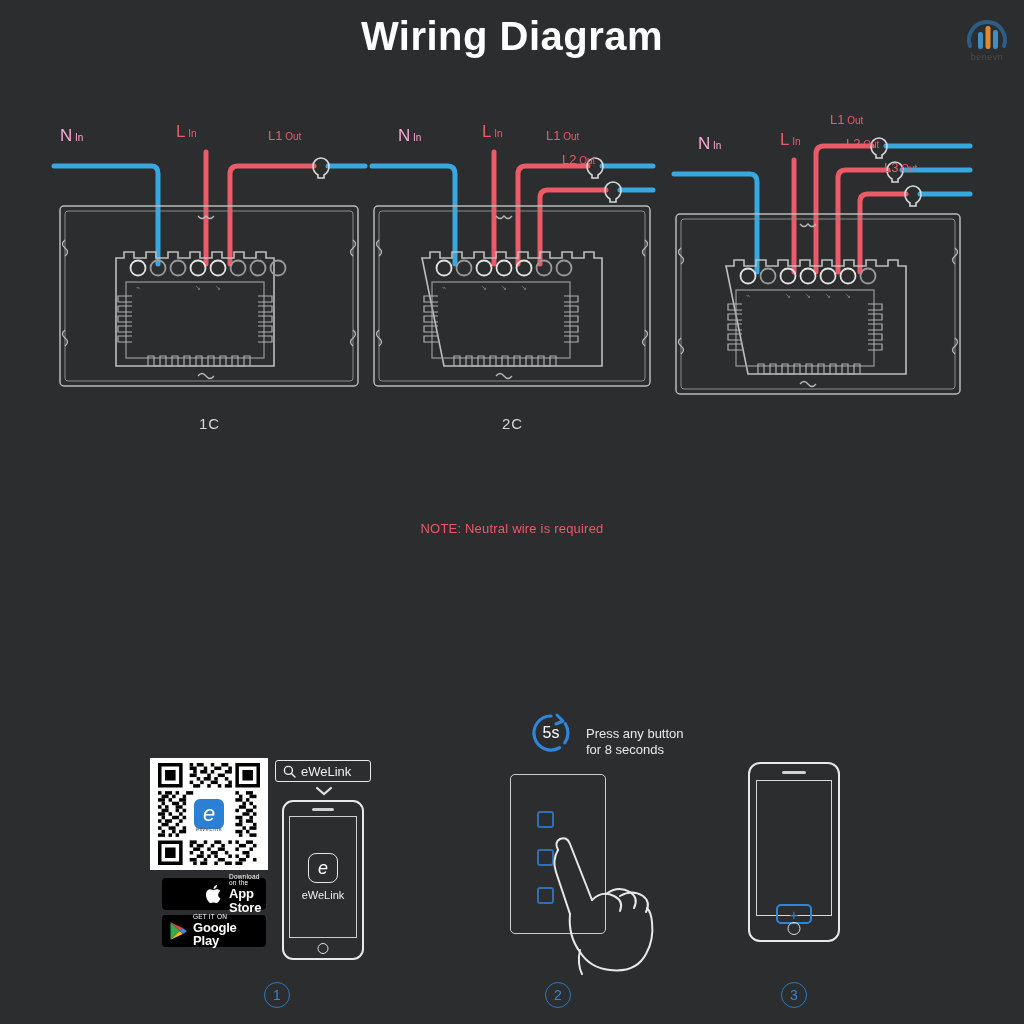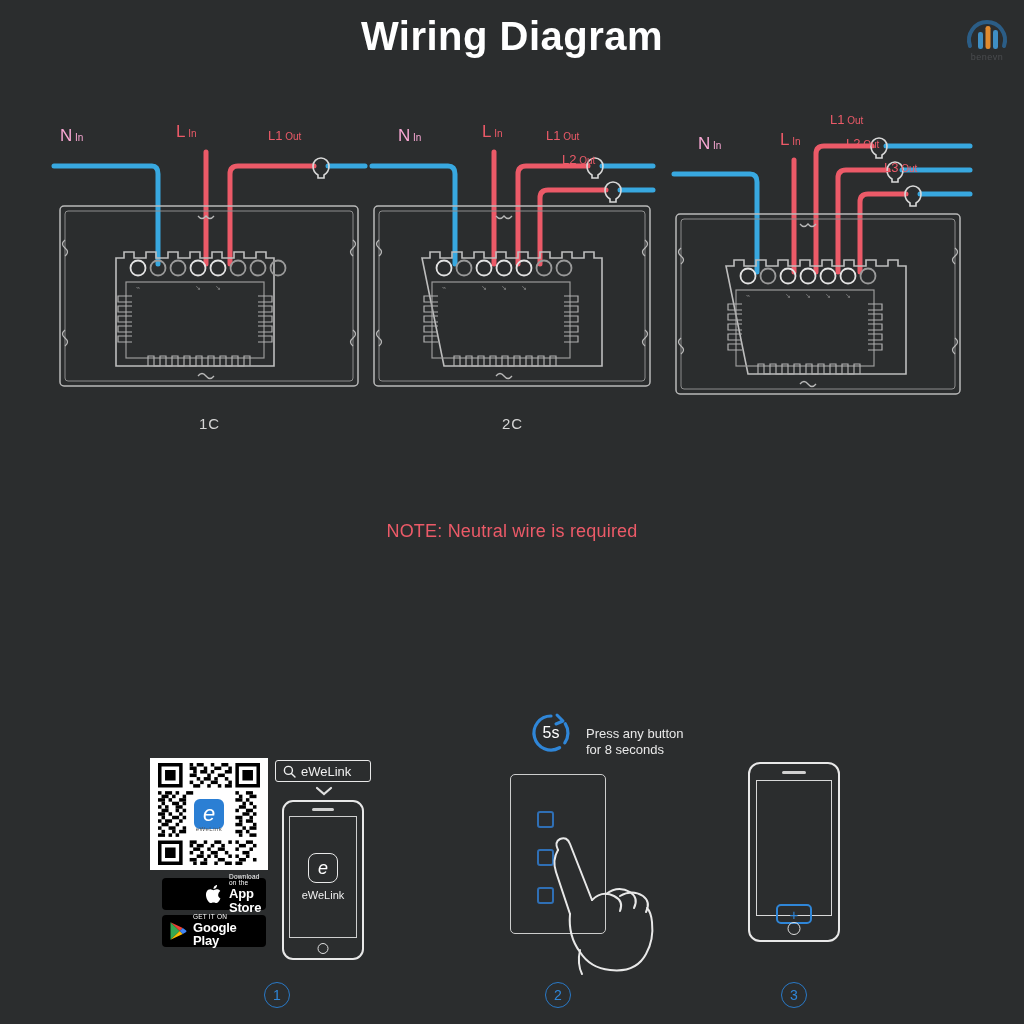--- a/index.html
+++ b/index.html
@@ -14,21 +14,21 @@
   
   .title {
     position: absolute; width: 100%; text-align: center;
     color: #ffffff; font-weight: bold; letter-spacing: .5px;
   }
   #wiring-title { top: 14px; font-size: 40px; }
   #quickstart-title { top: 612px; font-size: 38px; }
 
   #note-text {
     position: absolute; top: 521px; width: 100%; text-align: center;
-    color: #ec5a68; font-size: 18px; letter-spacing: .2px;
+    color: #ec5a68; font-size: 13px; letter-spacing: .2px;
   }
 
   
   #watermark { position: absolute; right: 8px; top: 6px; width: 58px; height: 58px; }
   #watermark .wm-text {
     position: absolute; bottom: 2px; width: 100%; text-align: center;
     font-size: 9px; color: #4a4c4f; letter-spacing: .5px;
   }
 
   

